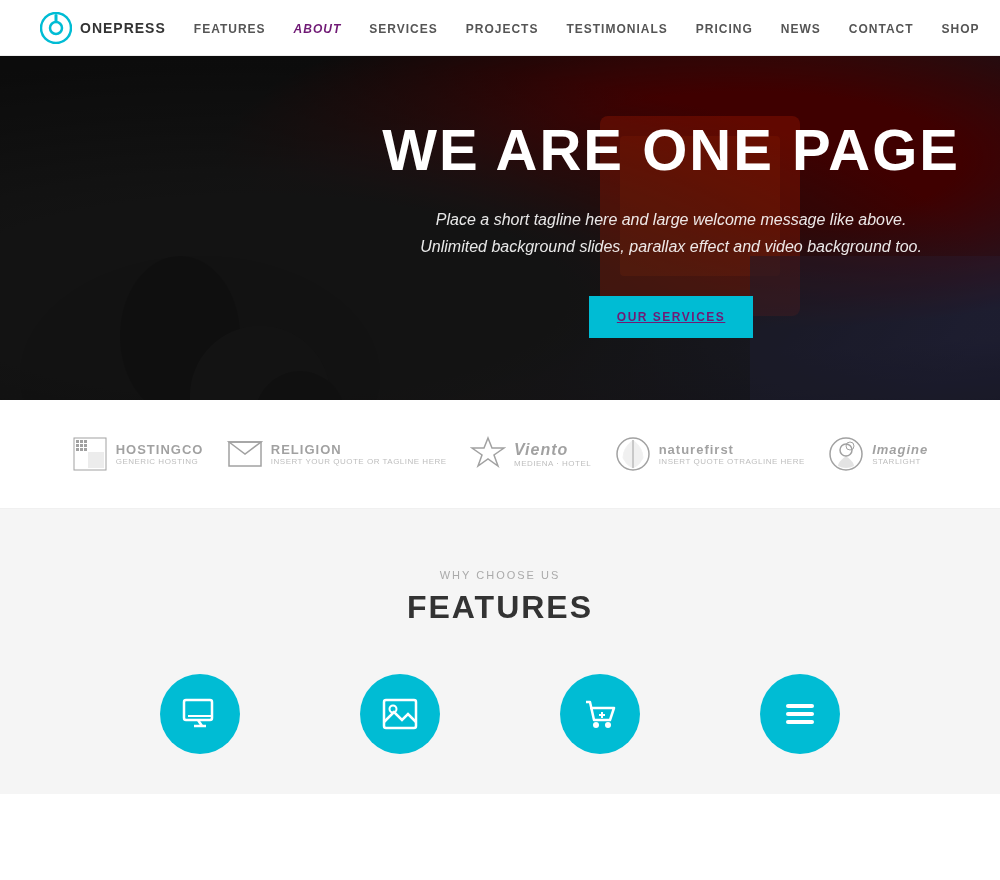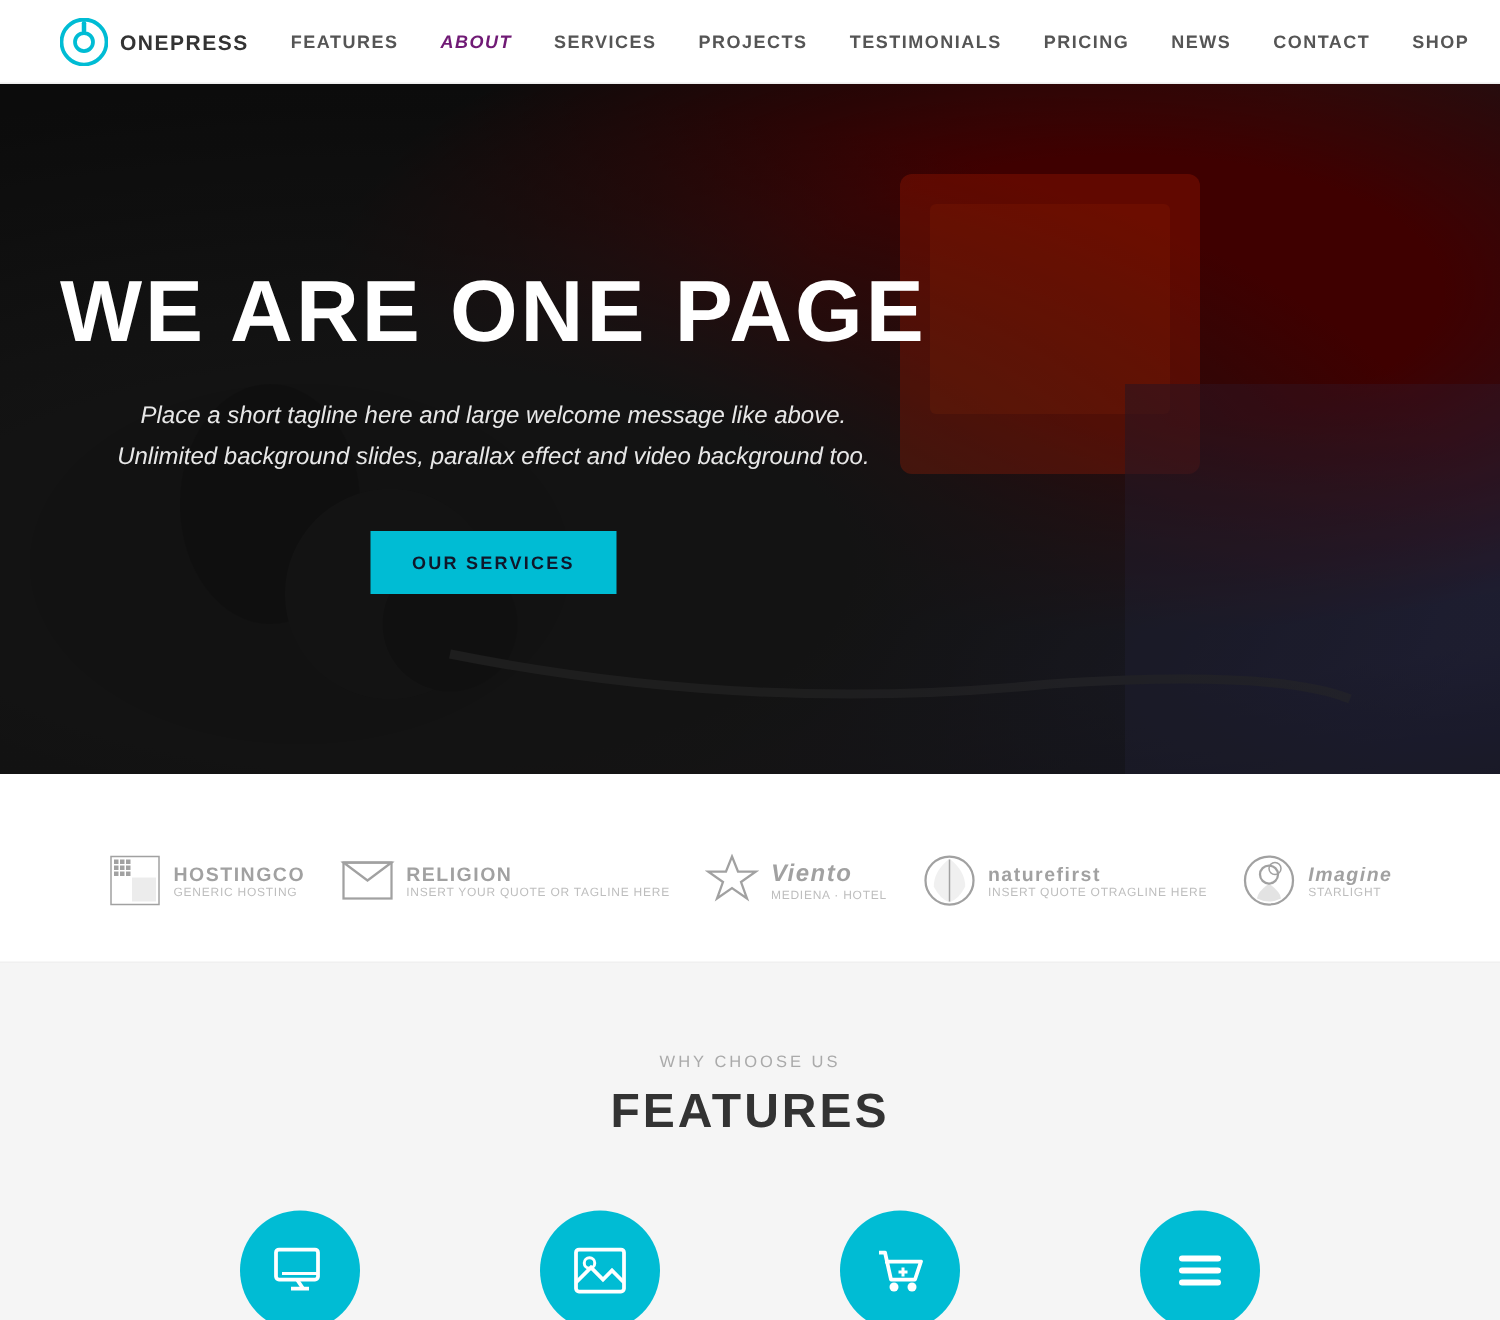--- a/index.html
+++ b/index.html
@@ -45,25 +45,25 @@
       letter-spacing: 1px;
       color: #555;
       text-decoration: none;
       text-transform: uppercase;
     }
     .nav a.active { color: #701a75; font-style: italic; }
 
     
     .hero {
       position: relative;
-      height: 460px;
+      height: 344px;
       background: #1a1a1a;
       display: flex;
       flex-direction: column;
-      align-items: flex-start;
+      align-items: flex-end;
       justify-content: center;
       text-align: center;
       overflow: hidden;
     }
     .hero-bg {
       position: absolute;
       top: 0; left: 0; right: 0; bottom: 0;
       background:
         linear-gradient(rgba(0,0,0,0.55), rgba(0,0,0,0.55)),
         
@@ -94,28 +94,29 @@
       line-height: 1.7;
       margin-bottom: 36px;
     }
     .hero-buttons {
       display: flex;
       gap: 16px;
       justify-content: center;
     }
     .btn-primary {
       background: #00bcd4;
-      color: #0f172a;
+      color: #701a75;
       border: none;
       padding: 14px 28px;
       font-size: 12px;
       font-weight: 700;
       letter-spacing: 1.5px;
       text-transform: uppercase;
       cursor: pointer;
+      text-decoration: underline;
     }
     .btn-secondary {
       background: transparent;
       color: #fff;
       border: 2px solid #fff;
       padding: 12px 26px;
       font-size: 12px;
       font-weight: 700;
       letter-spacing: 1.5px;
       text-transform: uppercase;
@@ -129,21 +130,20 @@
       display: flex;
       align-items: center;
       justify-content: space-around;
       border-bottom: 1px solid #f0f0f0;
     }
     .logo-item {
       display: flex;
       align-items: center;
       gap: 8px;
       opacity: 0.55;
-      margin-top: 17px;
     }
     .logo-item-icon {
       width: 36px;
       height: 36px;
       flex-shrink: 0;
     }
     .logo-item-text {
       font-size: 13px;
       font-weight: 700;
       letter-spacing: 1px;

